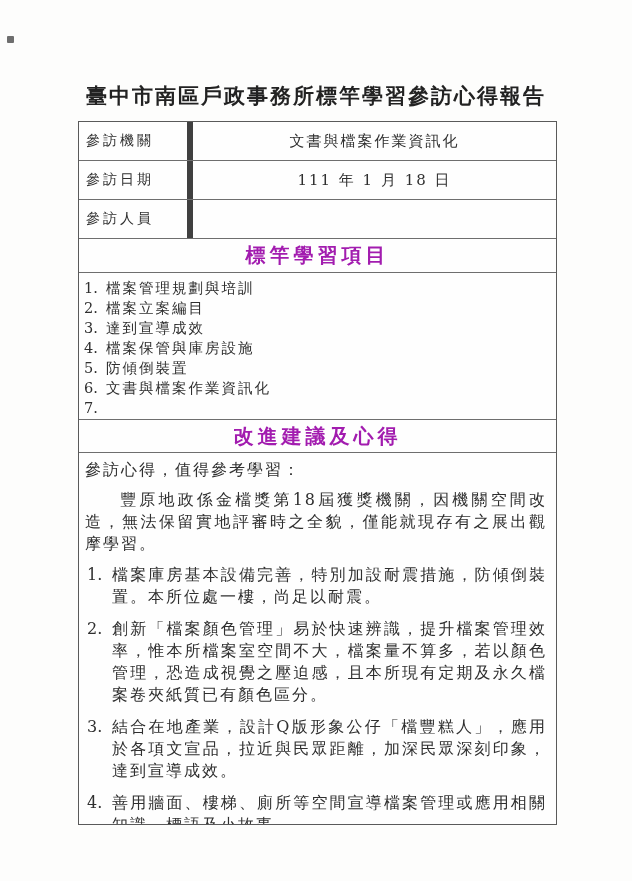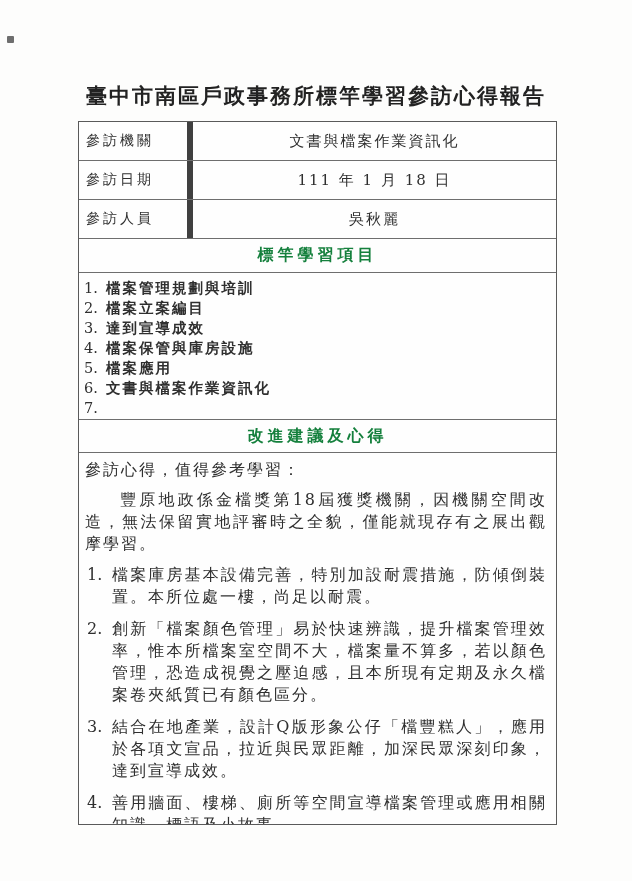--- a/index.html
+++ b/index.html
@@ -33,29 +33,29 @@
     display:flex; align-items:center; padding-left:7px;
     letter-spacing:3px; font-size:14px;
   }
   .info-value {
     flex:1; display:flex; align-items:center; justify-content:center;
     letter-spacing:2px; font-size:15px;
   }
   .section-header {
     height:34px; border-bottom:1px solid #6e6e6e;
     display:flex; align-items:center; justify-content:center;
-    font-weight:bold; font-size:16px; letter-spacing:4px; color:#15803d;
+    font-weight:bold; font-size:20px; letter-spacing:4px; color:#a21caf;
   }
   .learning-list {
     height:147px; border-bottom:1px solid #6e6e6e;
     padding:5px 8px 2px 3px; overflow:hidden;
   }
   .l-item { display:flex; line-height:20px; font-size:14.5px; }
   .l-num { width:24px; flex-shrink:0; padding-left:2px; font-family:"DejaVu Serif",serif; }
-  .l-text { letter-spacing:2px;font-weight:bold; }
+  .l-text { letter-spacing:2px; }
   .section-header.second { height:33px; }
   .feedback {
     height:371px; padding:6px 9px 4px 6px; overflow:hidden;
     font-size:16px; line-height:22px; letter-spacing:2px;
   }
   .fb-intro { margin-bottom:8px; }
   .fb-para { text-indent:2.2em; text-align:justify; margin-bottom:9px; }
   .f-item { display:flex; margin-bottom:10px; }
   .f-num { width:27px; flex-shrink:0; padding-left:2px; letter-spacing:0; }
   .f-text { flex:1; text-align:justify; }
@@ -74,21 +74,20 @@
     <div class="info-value">文書與檔案作業資訊化</div>
   </div>
 
   <div class="info-row">
     <div class="info-label">參訪日期</div>
     <div class="info-value">111 年 1 月 18 日</div>
   </div>
 
   <div class="info-row">
     <div class="info-label">參訪人員</div>
-    <div class="info-value">吳秋麗</div>
   </div>
 
   <div class="section-header">標竿學習項目</div>
 
   <div class="learning-list">
     <div class="l-item">
       <span class="l-num">1.</span>
       <span class="l-text">檔案管理規劃與培訓</span>
     </div>
     <div class="l-item">
@@ -98,21 +97,21 @@
     <div class="l-item">
       <span class="l-num">3.</span>
       <span class="l-text">達到宣導成效</span>
     </div>
     <div class="l-item">
       <span class="l-num">4.</span>
       <span class="l-text">檔案保管與庫房設施</span>
     </div>
     <div class="l-item">
       <span class="l-num">5.</span>
-      <span class="l-text">檔案應用</span>
+      <span class="l-text">防傾倒裝置</span>
     </div>
     <div class="l-item">
       <span class="l-num">6.</span>
       <span class="l-text">文書與檔案作業資訊化</span>
     </div>
     <div class="l-item">
       <span class="l-num">7.</span>
     </div>
   </div>
 

